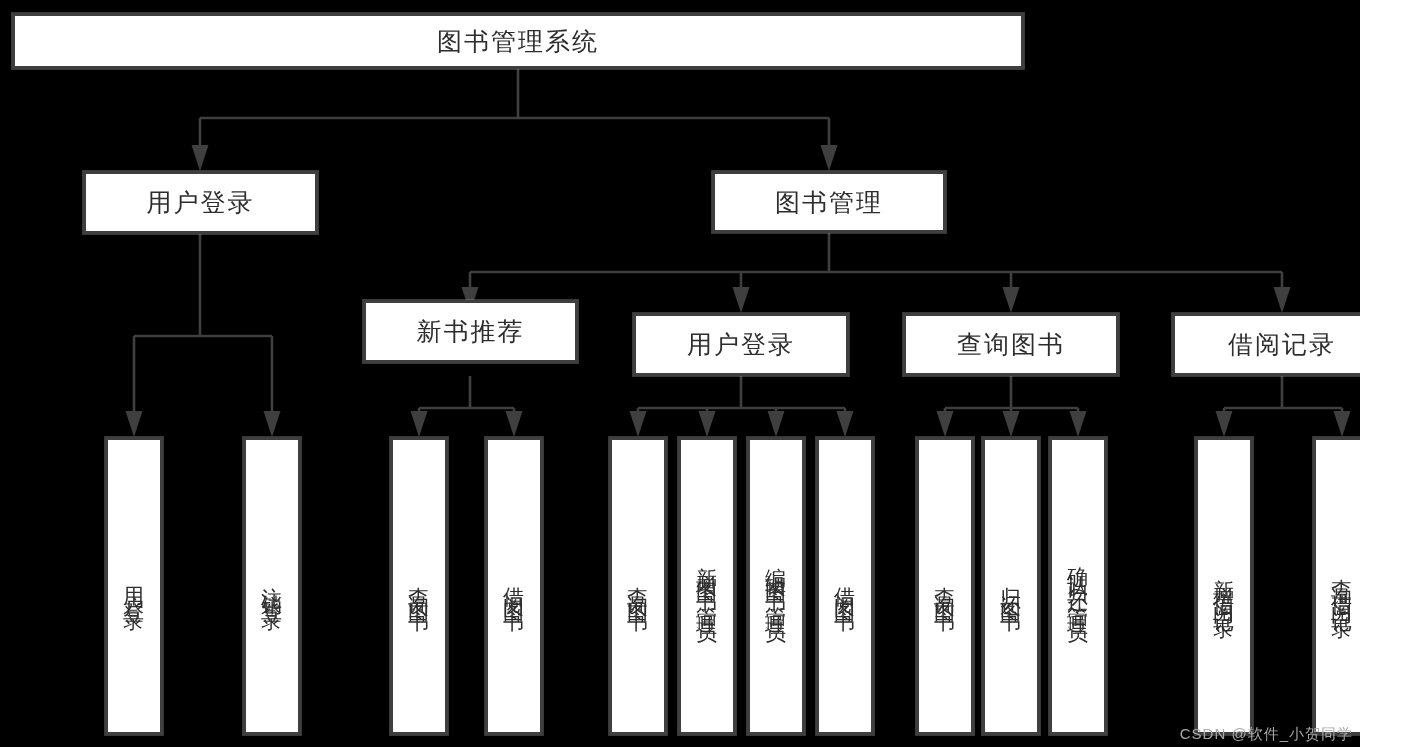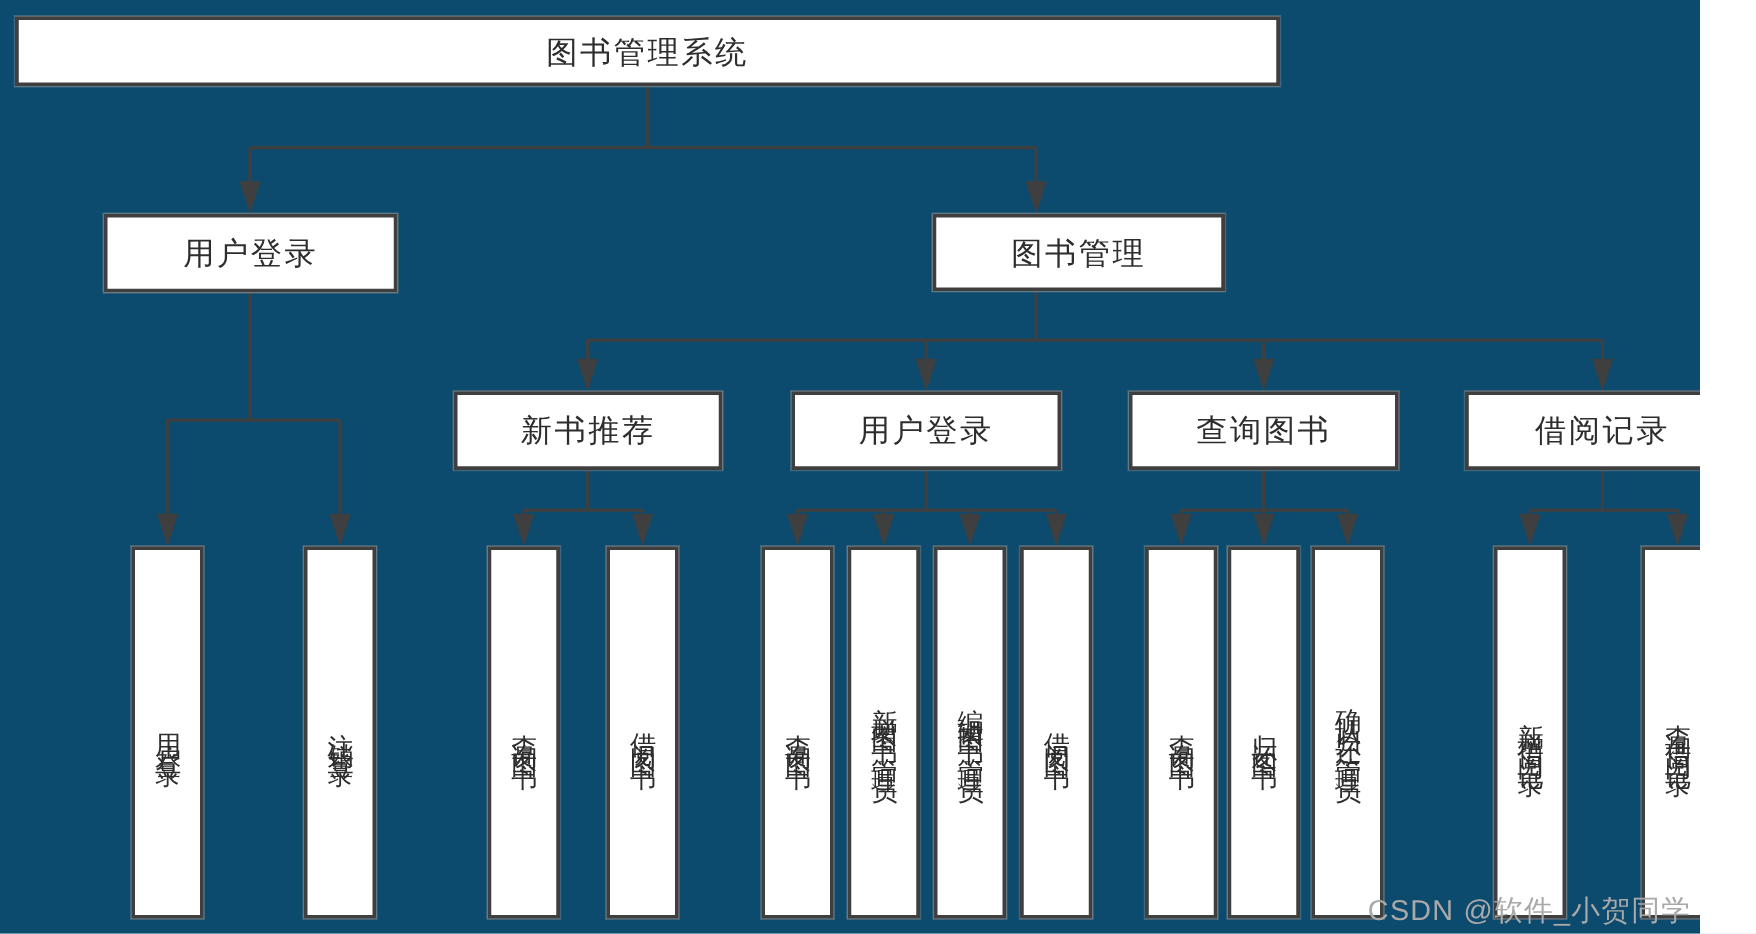--- a/index.html
+++ b/index.html
@@ -1,20 +1,20 @@
 <!DOCTYPE html>
 <html><head>
 <meta charset="utf-8">
 <style>
   html, body { margin: 0; padding: 0; background: #ffffff; }
   .stage {
     position: relative;
     width: 1360px;
     height: 747px;
-    background: #0c4a6e;
+    background: #000000;
     overflow: hidden;
     font-family: "Liberation Sans", sans-serif;
   }
   .wires {
     position: absolute;
     left: 0; top: 0;
     width: 1405px; height: 747px;
   }
   .node {
     position: absolute;
@@ -38,21 +38,21 @@
     font-size: 21px;
     line-height: 1.1;
     letter-spacing: 8px;
     color: #2d2d2d;
     white-space: nowrap;
   }
   .watermark {
     position: absolute;
     right: 7px;
     bottom: 3px;
-    font-size: 23px;
+    font-size: 15px;
     letter-spacing: 1px;
     color: #a9a9a9;
     z-index: 5;
     white-space: nowrap;
   }
 </style>
 </head>
 <body>
 
 <div class="stage">
@@ -97,25 +97,25 @@
     </g>
   </svg>
 
   <div class="node" style="left:12px;top:13px;width:1012px;height:56px">
     <span class="hlbl">图书管理系统</span>
   </div>
 
   <div class="node" style="left:83px;top:171px;width:235px;height:63px">
     <span class="hlbl">用户登录</span>
   </div>
-  <div class="node" style="left:746px;top:171px;width:234px;height:62px">
+  <div class="node" style="left:712px;top:171px;width:234px;height:62px">
     <span class="hlbl">图书管理</span>
   </div>
 
-  <div class="node" style="left:363px;top:313px;width:215px;height:63px">
+  <div class="node" style="left:363px;top:300px;width:215px;height:63px">
     <span class="hlbl">新书推荐</span>
   </div>
   <div class="node" style="left:633px;top:313px;width:216px;height:63px">
     <span class="hlbl">用户登录</span>
   </div>
   <div class="node" style="left:903px;top:313px;width:216px;height:63px">
     <span class="hlbl">查询图书</span>
   </div>
   <div class="node" style="left:1172px;top:313px;width:220px;height:63px">
     <span class="hlbl">借阅记录</span>

